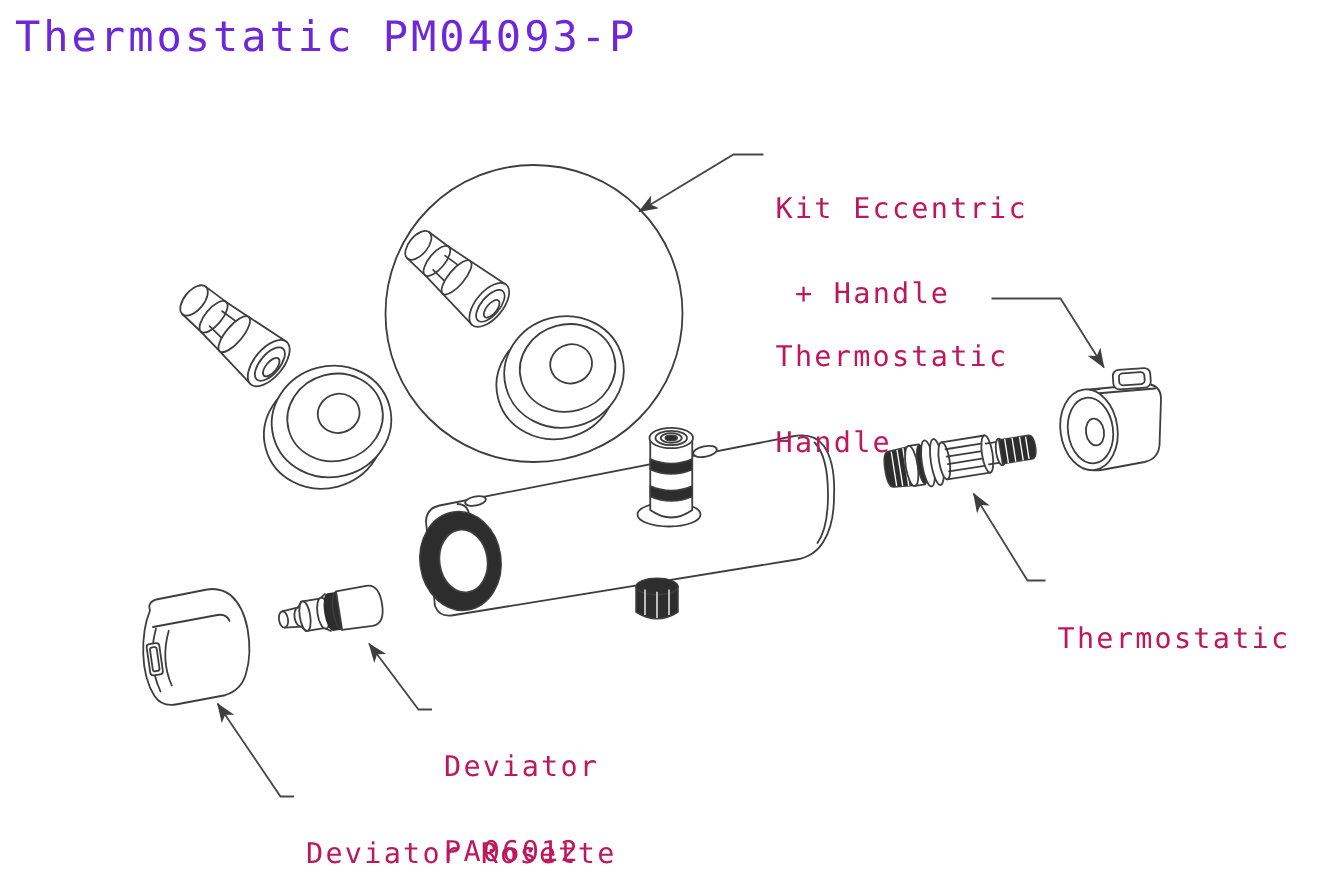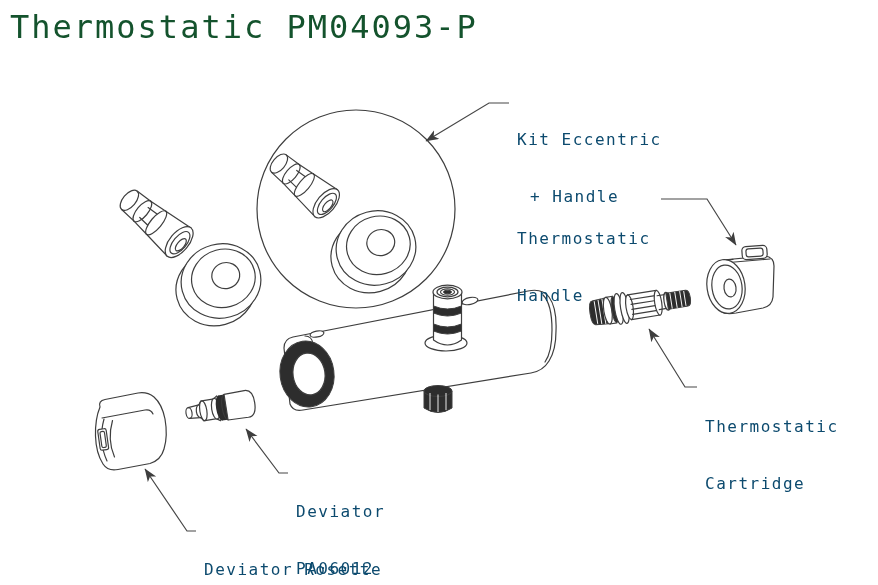--- a/index.html
+++ b/index.html
@@ -1,22 +1,22 @@
 <!DOCTYPE html>
 <html><head>
 <meta charset="utf-8">
 <style>
   html,body{margin:0;padding:0;background:#fff;}
   .canvas{position:relative;width:878px;height:585px;background:#fff;overflow:hidden;
           font-family:"DejaVu Sans Mono","Liberation Mono",monospace;color:#3f3f3f;}
   .drawing{position:absolute;left:0;top:0;}
-  .title{position:absolute;left:10px;top:8px;font-size:32px;letter-spacing:2px;
-         color:#14532d;white-space:pre;}
-  .label{position:absolute;font-size:16px;line-height:19px;letter-spacing:1.5px;
-         color:#0c4a6e;white-space:pre;}
+  .title{position:absolute;left:10px;top:8px;font-size:28px;letter-spacing:2px;
+         color:#6d28d9;white-space:pre;}
+  .label{position:absolute;font-size:19px;line-height:19px;letter-spacing:1.5px;
+         color:#be185d;white-space:pre;}
   .label span{display:block;}
   .label span.ind{padding-left:13px;}
   svg{display:block;}
   svg *{vector-effect:none;}
   .ln{stroke:#3e3e3e;stroke-width:1.2;fill:none;stroke-linecap:round;stroke-linejoin:round;}
   .fw{stroke:#3e3e3e;stroke-width:1.2;fill:#ffffff;stroke-linejoin:round;}
   .fd{stroke:#3e3e3e;stroke-width:1;fill:#2d2d2d;stroke-linejoin:round;}
   .nd{stroke:none;fill:#2d2d2d;}
   .wl{stroke:#ffffff;stroke-width:0.9;fill:none;}
   .leader{stroke:#474747;stroke-width:1.2;fill:none;}
@@ -167,21 +167,20 @@
     <span class="ind">+ Handle</span>
   </div>
 
   <div class="label" style="left:517px;top:191px;">
     <span>Thermostatic</span>
     <span>Handle</span>
   </div>
 
   <div class="label" style="left:705px;top:379px;">
     <span>Thermostatic</span>
-    <span>Cartridge</span>
   </div>
 
   <div class="label" style="left:296px;top:464px;">
     <span>Deviator</span>
     <span>PA06012</span>
   </div>
 
   <div class="label" style="left:204px;top:522px;">
     <span>Deviator Rosette</span>
     

